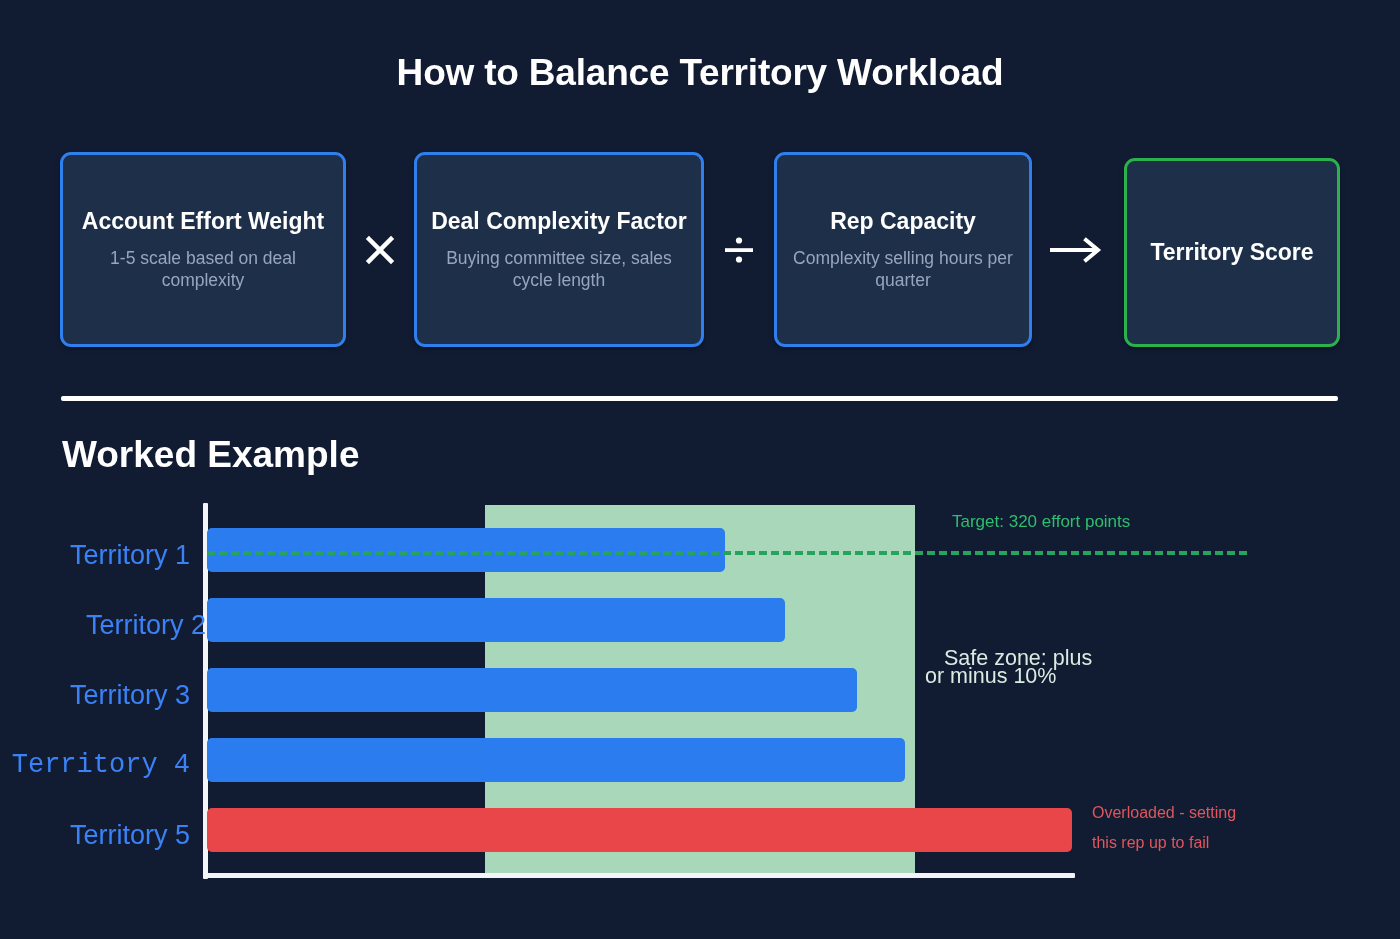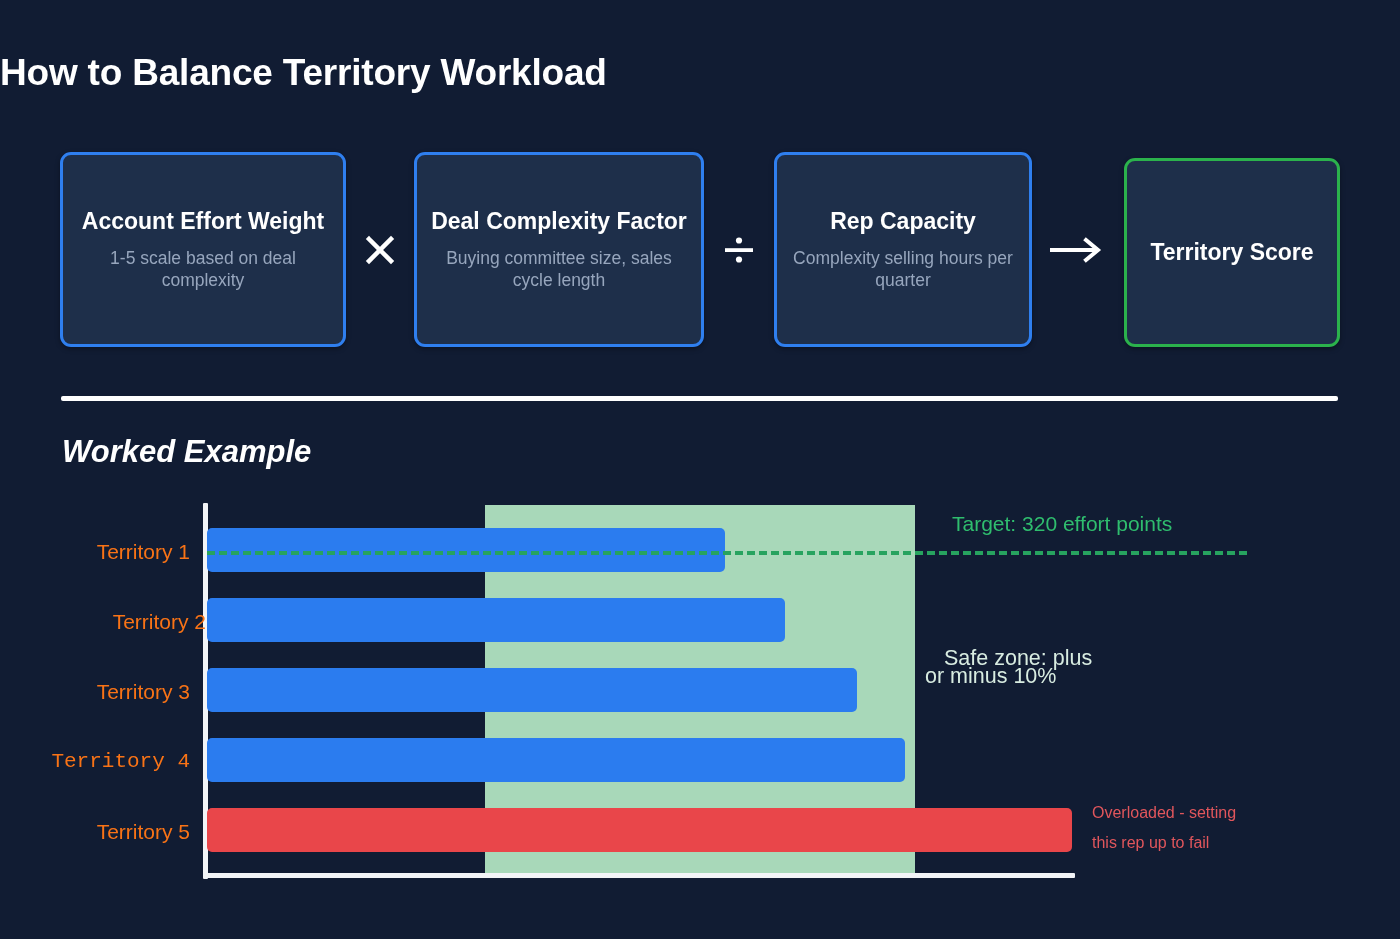--- a/index.html
+++ b/index.html
@@ -8,21 +8,21 @@
     background: #111c33;
     font-family: "Liberation Sans", sans-serif;
     overflow: hidden;
   }
   #root { position: relative; width: 1400px; height: 939px; }
 
   
   .page-title {
     position: absolute;
     top: 52px; left: 0; width: 1400px;
-    text-align: left;
+    text-align: center;
     font-size: 37px;
     font-weight: bold;
     color: #ffffff;
     letter-spacing: -0.2px;
   }
 
   
   .formula-row {
     position: absolute;
     top: 152px; left: 60px;
@@ -79,24 +79,23 @@
   .divider {
     position: absolute;
     left: 61px; top: 396px;
     width: 1277px; height: 5px;
     background: #ffffff;
     border-radius: 2px;
   }
   .section-heading {
     position: absolute;
     left: 62px; top: 434px;
-    font-size: 31px;
+    font-size: 37px;
     font-weight: bold;
     color: #ffffff;
-    font-style: italic;
   }
 
   
   .chart {
     position: absolute;
     left: 0; top: 495px;
     width: 1400px; height: 420px;
   }
   .safe-zone {
     position: absolute;
@@ -113,34 +112,34 @@
     border-radius: 1px;
   }
   .bar {
     position: absolute;
     border-radius: 5px;
   }
   .bar.normal   { background: #2b7cef; }
   .bar.overload { background: #e9464a; }
   .cat-label {
     position: absolute;
-    color: #f97316;
-    font-size: 21px;
+    color: #3b82f6;
+    font-size: 27px;
     text-align: right;
     white-space: nowrap;
   }
   .target-line {
     position: absolute;
     height: 0;
     border-top: 4px dashed #27a35f;
   }
   .target-label {
     position: absolute;
     color: #2fbd6e;
-    font-size: 21px;
+    font-size: 17px;
     white-space: nowrap;
   }
   .safe-label {
     position: absolute;
     color: #d8ece1;
     font-size: 21.5px;
     line-height: 1.42;
     white-space: nowrap;
   }
   .overload-label {

